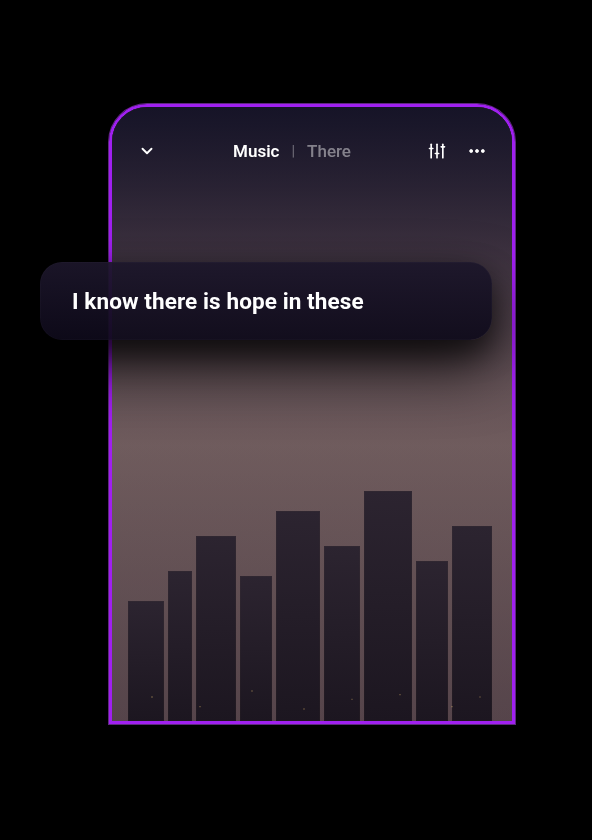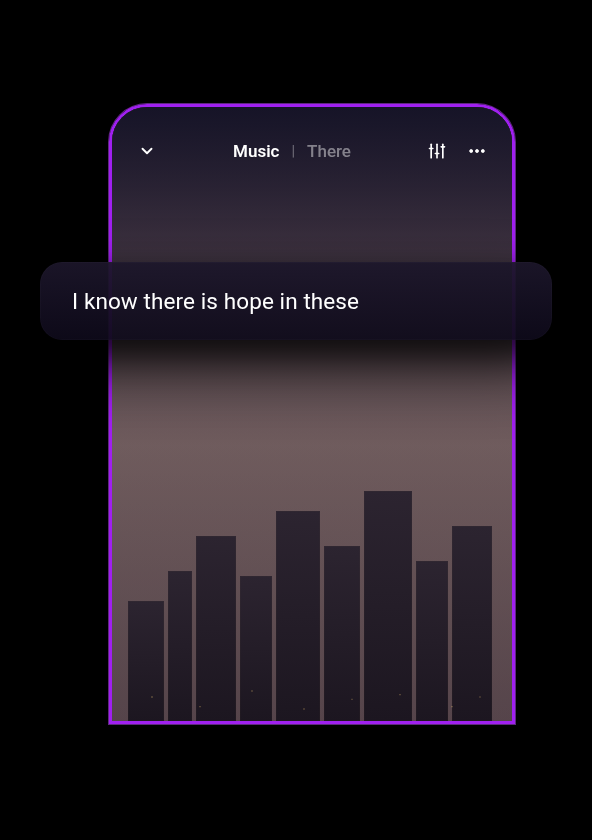--- a/index.html
+++ b/index.html
@@ -100,32 +100,32 @@
     font-size: 17px;
     font-weight: 500;
     line-height: 1.45;
   }
   .lyric-line { margin-bottom: 30px; }
   .lyric-line.after { margin-top: 100px; color: rgba(230,225,235,0.6); }
   .highlight {
     position: absolute;
     left: 40px;
     top: 262px;
-    width: 512px;
+    width: 452px;
     height: 78px;
     border-radius: 22px;
     background: linear-gradient(180deg, rgba(28,22,42,0.94), rgba(14,10,26,0.94));
     box-shadow:
       0 28px 60px rgba(0,0,0,0.7), 0 12px 28px rgba(0,0,0,0.55), 0 0 0 1px rgba(255,255,255,0.02) inset;
     display: flex;
     align-items: center;
     padding: 0 32px;
     color: #fff;
     font-size: 22.5px;
-    font-weight: 400;
+    font-weight: 700;
     letter-spacing: 0.1px;
   }
 </style>
 </head>
 <body>
 
 <div class="phone-frame">
   <div class="bg">
     <div class="skyline">
       <div class="b" style="left:4%; width:9%; height:120px;"></div>

